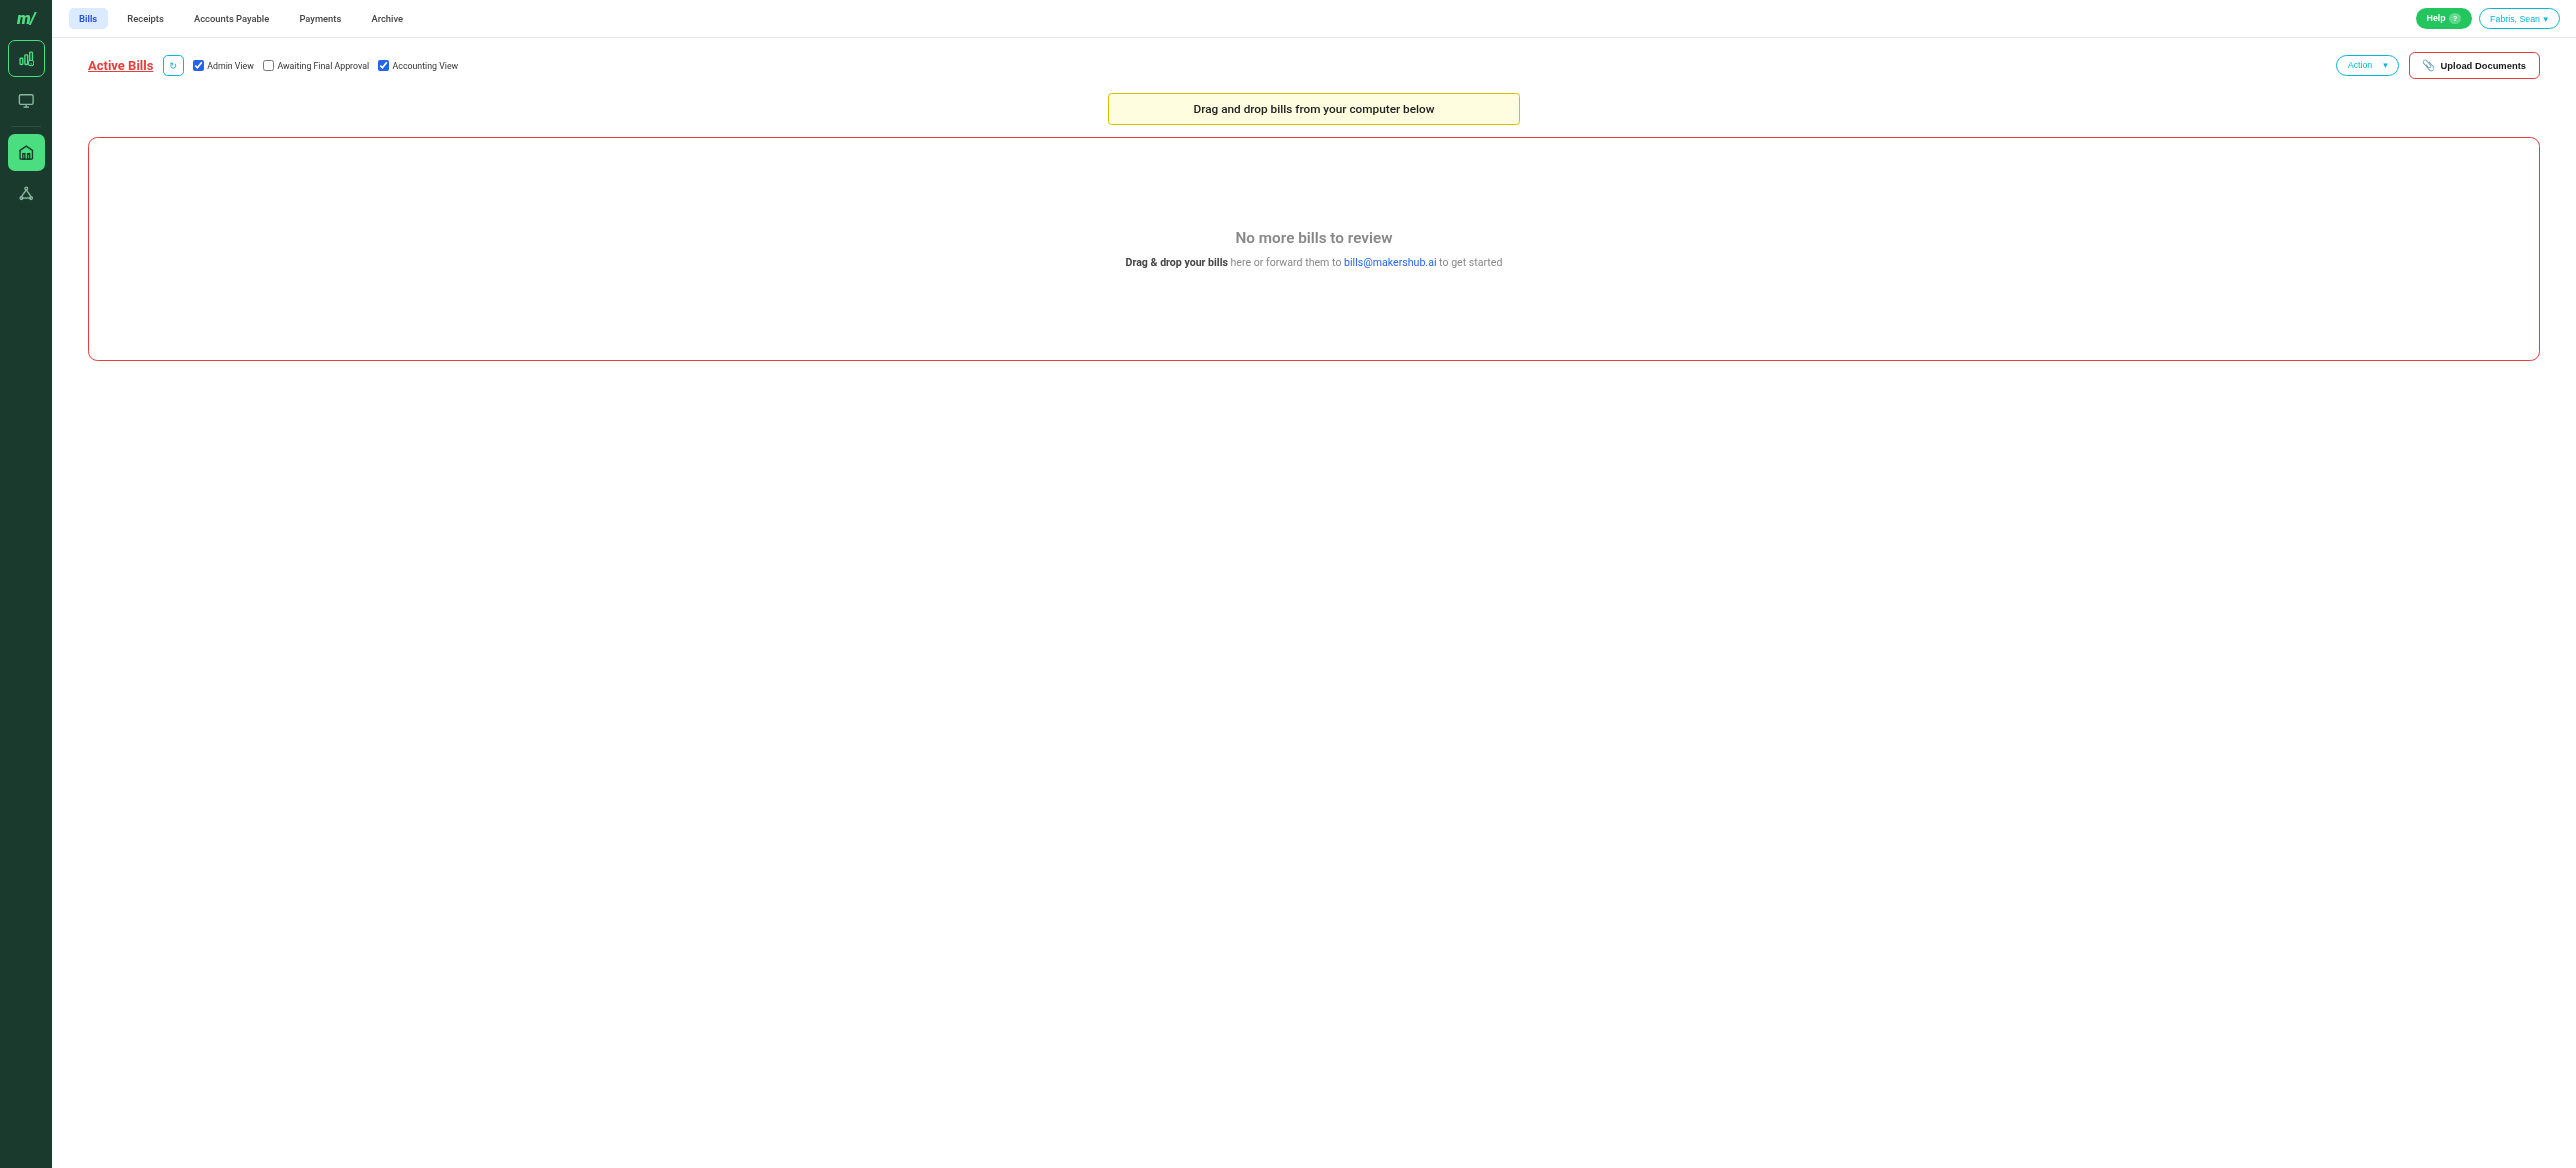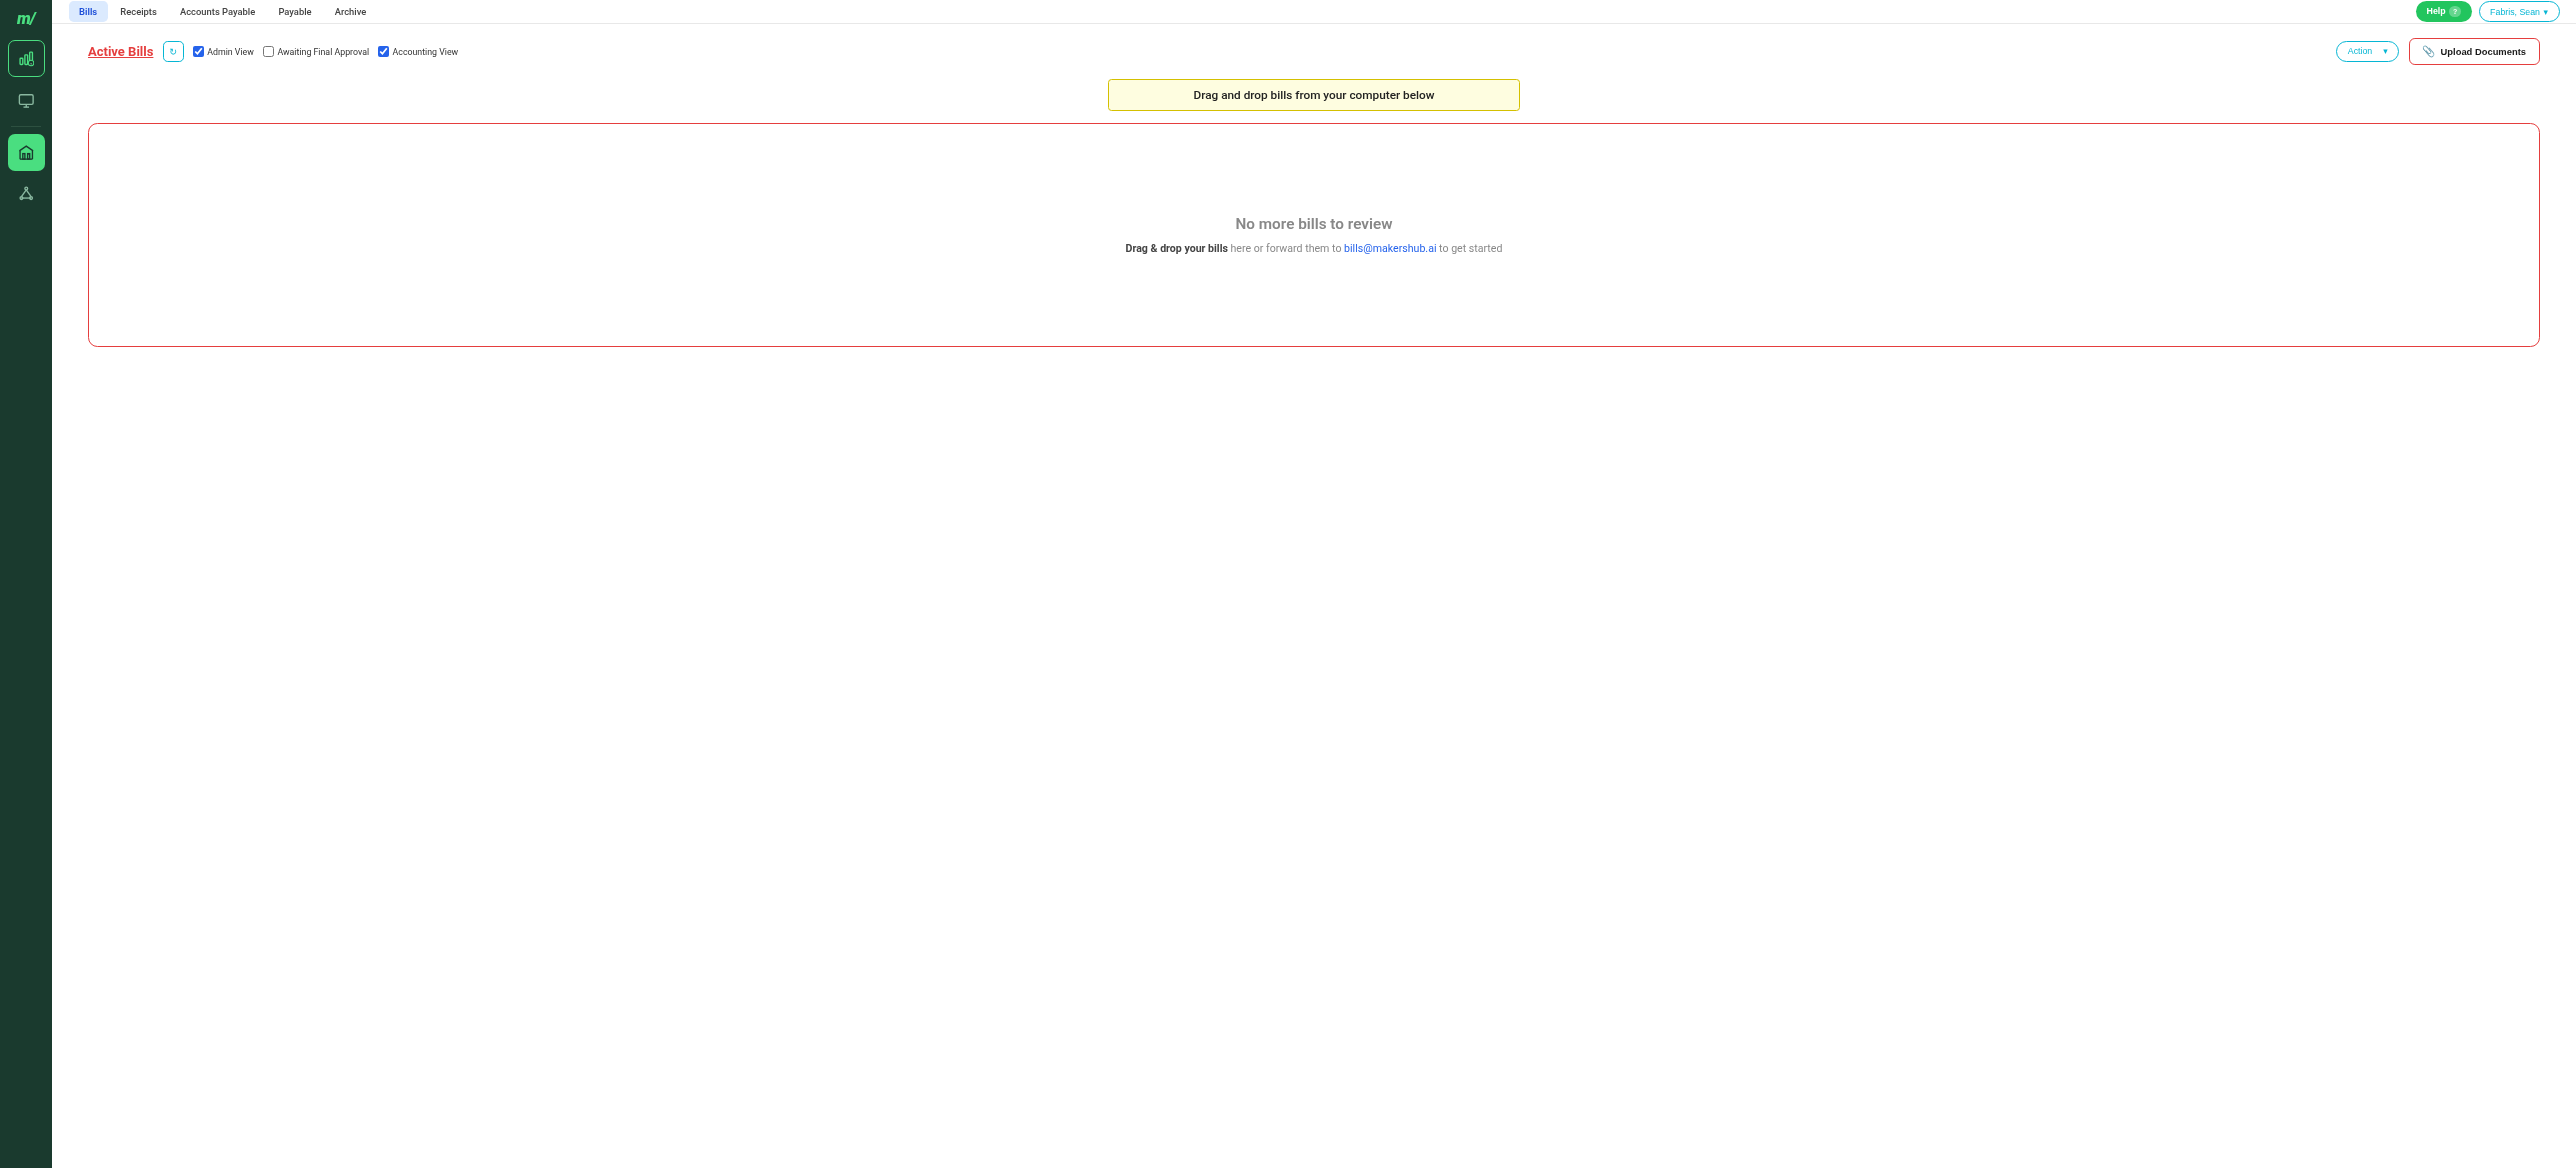--- a/index.html
+++ b/index.html
@@ -62,24 +62,24 @@
       flex-direction: column;
       background: #fff;
       overflow: hidden;
     }
 
     
     .topnav {
       display: flex;
       align-items: center;
       padding: 0 16.5px;
-      height: 24px;
+      height: 38px;
       border-bottom: 0.6px solid #e8e8e8;
       background: #fff;
-      gap: 2px;
+      gap: 9px;
     }
     .nav-tab {
       padding: 4.7px 10.6px;
       border-radius: 4.7px;
       font-size: 9.4px;
       cursor: pointer;
       color: #444;
       font-weight: 500;
       text-decoration: none;
     }
@@ -310,21 +310,21 @@
     </svg>
   </div>
 </div>
 
 <div class="main">
 
   <div class="topnav">
     <a class="nav-tab active">Bills</a>
     <a class="nav-tab">Receipts</a>
     <a class="nav-tab">Accounts Payable</a>
-    <a class="nav-tab">Payable</a>
+    <a class="nav-tab">Payments</a>
     <a class="nav-tab">Archive</a>
 
     <div class="topnav-right">
       <button class="help-btn">
         <span>Help</span>
         <span class="help-icon-circle">?</span>
       </button>
       <button class="user-btn">
         <span>Fabris, Sean</span>
         <span>▾</span>

